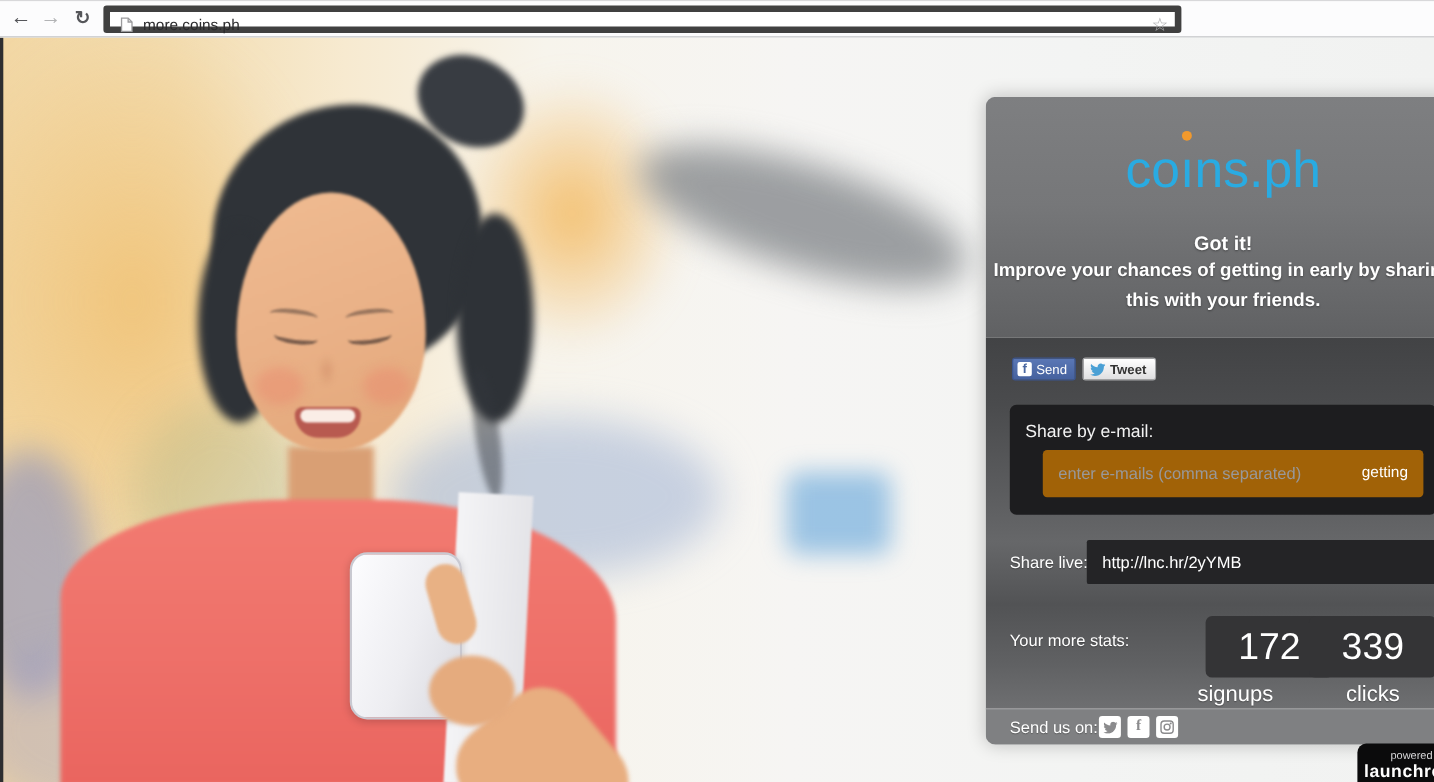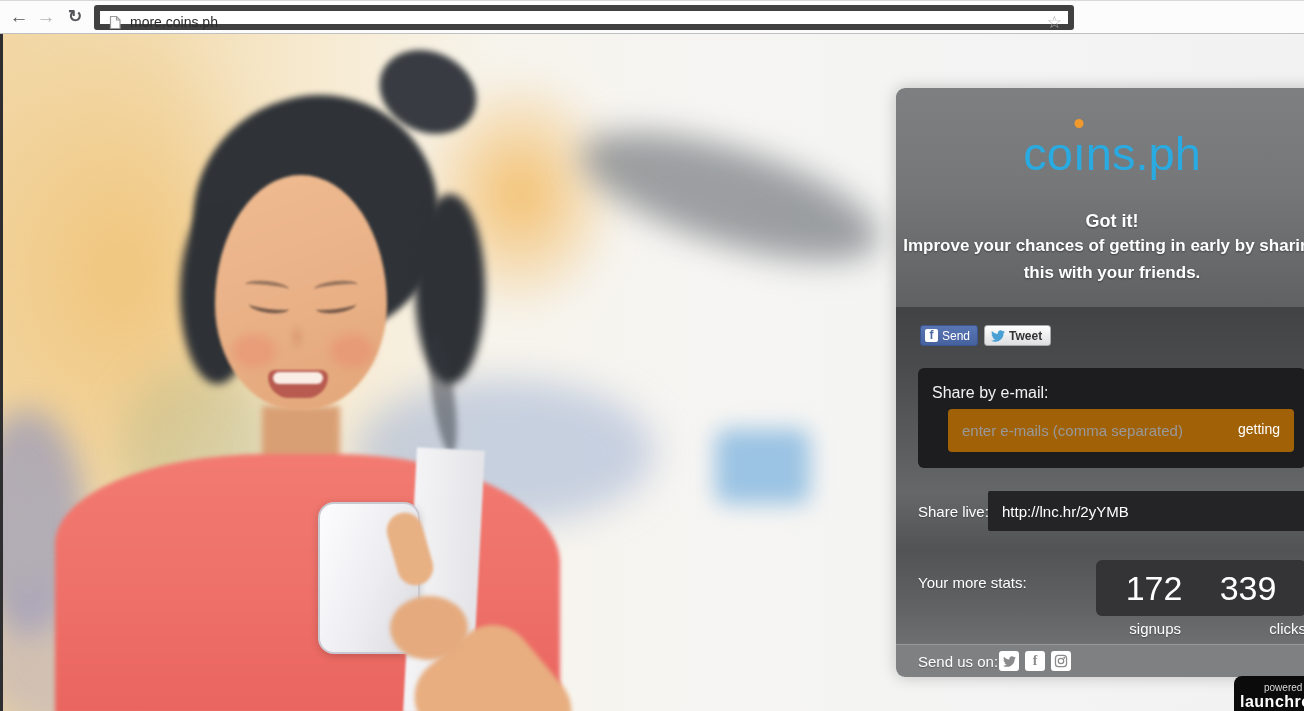--- a/index.html
+++ b/index.html
@@ -118,21 +118,21 @@
                      text-shadow:0 1px 1px rgba(0,0,0,.3); }
   .sharelink-input { position:absolute; left:70px; top:0; width:330px; height:40px; background:#242426; border:none;
                      border-radius:2px; outline:none; color:#fff; font-size:15px; font-family:"Liberation Sans",sans-serif;
                      padding:0 12px 0 14px; }
 
   .stats-row { position:absolute; left:0; top:253px; width:100%; }
   .stats-label { position:absolute; left:22px; top:14px; font-size:15px; color:#fff; text-shadow:0 1px 1px rgba(0,0,0,.3); }
   .stat-box { position:absolute; top:0; width:116px; height:56px; border-radius:6px; background:#343436;
               color:#fff; font-size:34px; text-align:center; line-height:56px; }
   .stat-box.b1 { left:169px;margin-left:31px; } .stat-box.b2 { left:294px; }
-  .stat-sub { position:absolute; top:60px; width:116px; text-align:right; font-size:15px; color:#fff;
+  .stat-sub { position:absolute; top:60px; width:116px; text-align:center; font-size:20px; color:#fff;
               text-shadow:0 1px 1px rgba(0,0,0,.3); }
   .stat-sub.s1 { left:169px; } .stat-sub.s2 { left:294px; }
 
   .panel-footer { height:33px; background:#7f8082; border-top:1px solid #98999b; position:relative; }
   .findus-label { position:absolute; left:22px; top:8px; font-size:15px; color:#fff; text-shadow:0 1px 1px rgba(0,0,0,.3); }
   .soc { position:absolute; top:6px; width:20px; height:20px; border-radius:3px; background:#fff; cursor:pointer;
          display:flex; align-items:center; justify-content:center; }
   .soc.tw { left:103px; } .soc.fb { left:129px; } .soc.ig { left:155px; }
   .soc .fglyph { color:#8b8b8d; font-weight:bold; font-size:14px; font-family:"Liberation Serif",serif; }
 

